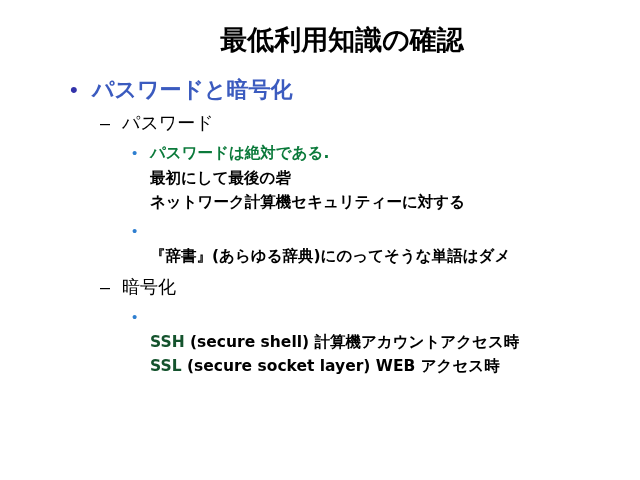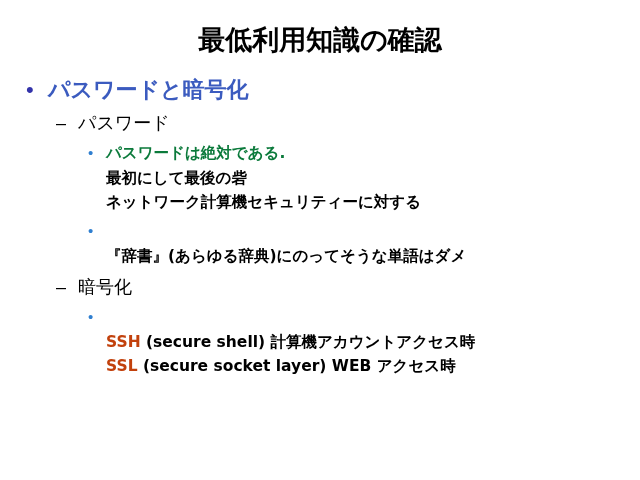--- a/index.html
+++ b/index.html
@@ -11,20 +11,21 @@
     height: 480px;
     background: #ffffff;
     font-family: "Liberation Sans", sans-serif;
     overflow: hidden;
   }
   .slide {
     position: relative;
     width: 640px;
     height: 480px;
     box-sizing: border-box;
+    padding-left: 44px;
   }
   .slide-title {
     text-align: center;
     font-size: 27px;
     font-weight: bold;
     color: #000000;
     margin: 0;
     padding-top: 22px;
     letter-spacing: 0px;
     font-family: "DejaVu Sans", "Liberation Sans", sans-serif;
@@ -110,21 +111,21 @@
     font-weight: bold;
   }
   .cont {
     margin-left: 80px;
     font-size: 15.5px;
     line-height: 24px;
     color: #000000;
     font-weight: bold;
     font-family: "DejaVu Sans", "Liberation Sans", sans-serif;
   }
-  .cont .red { color: #c2410c; }
+  .cont .red { color: #14532d; }
   .cont .plain { color: #000000; }
 </style>
 </head>
 <body>
 
 <div class="slide">
 
   <h1 class="slide-title">最低利用知識の確認</h1>
 
   <div class="body">

